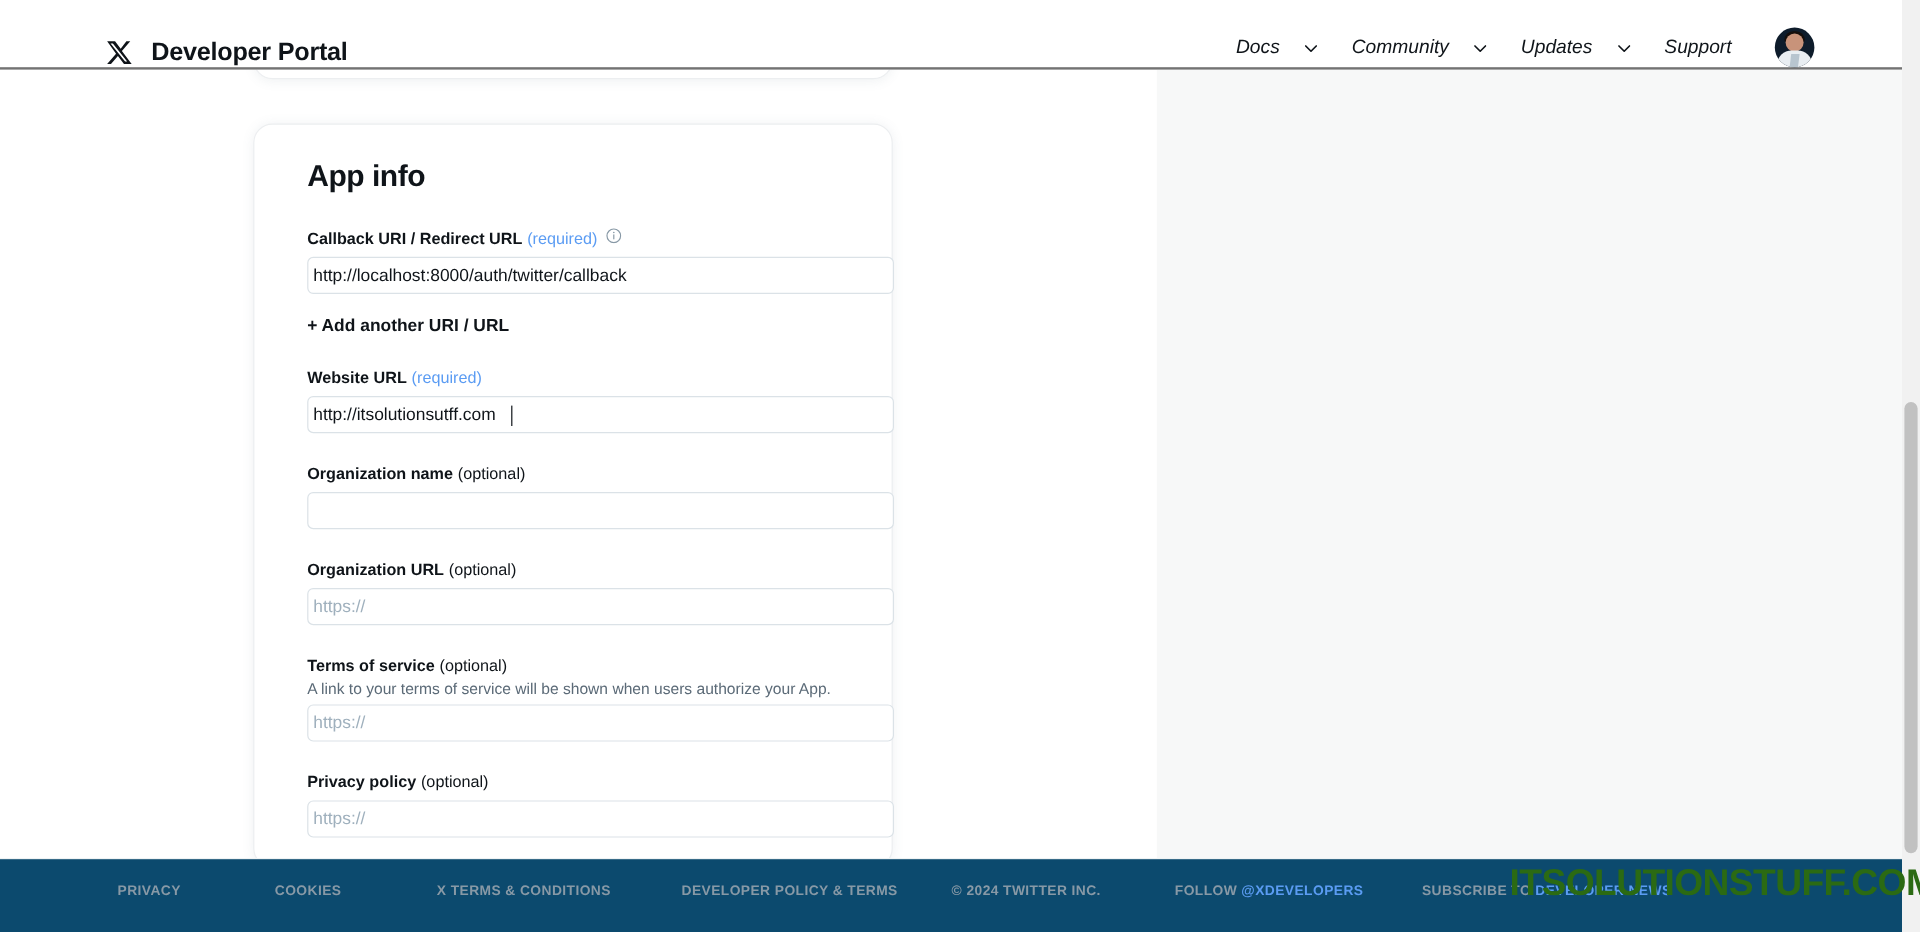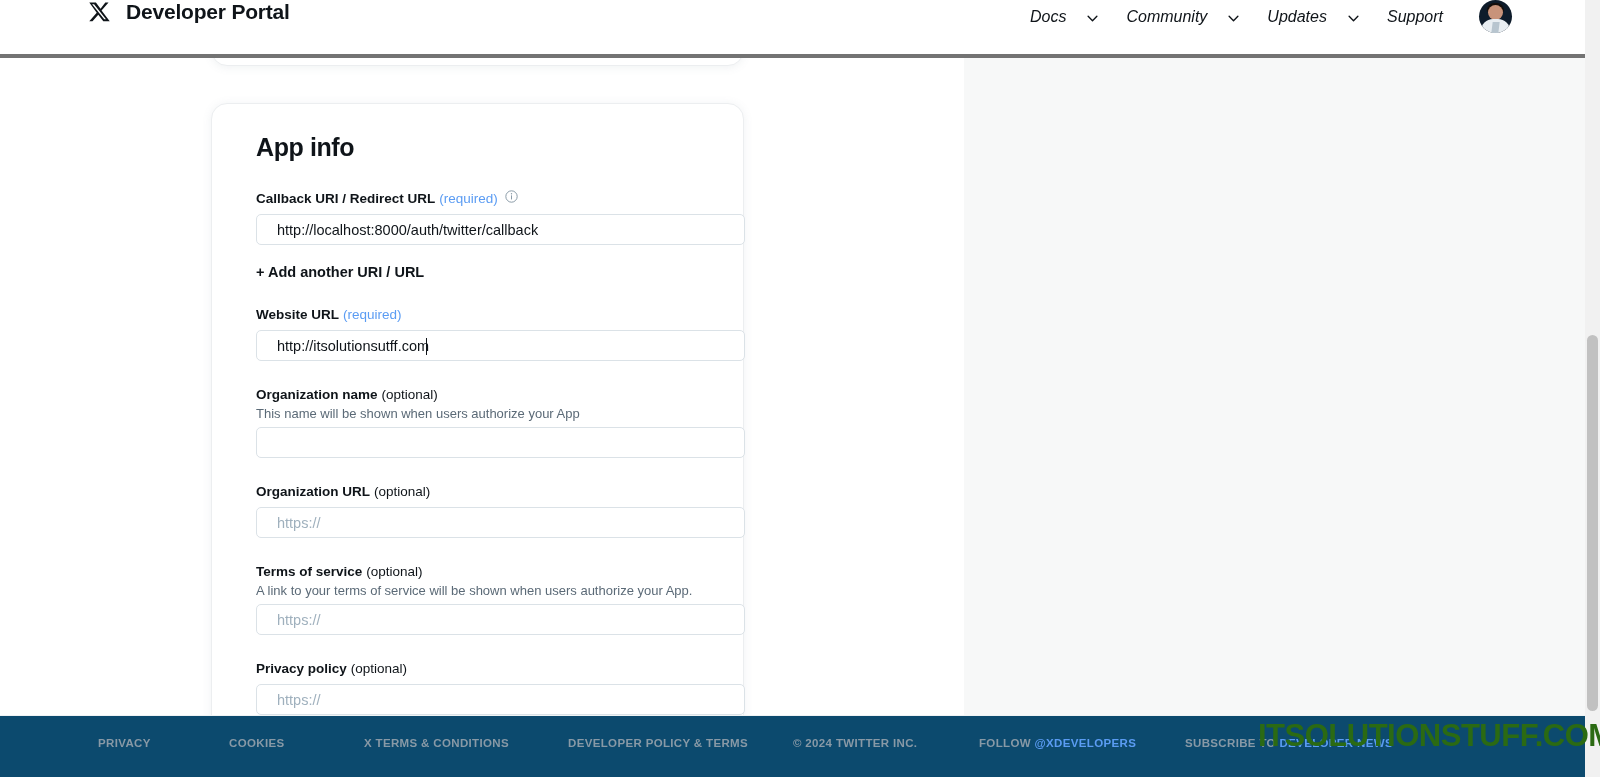--- a/index.html
+++ b/index.html
@@ -14,23 +14,23 @@
     position: relative;
   }
 
   
   .topbar {
     position: absolute;
     top: 0; left: 0;
     width: 1600px;
     height: 58px;
     background: #ffffff;
-    border-bottom: 4px solid #737373;
+    border-bottom: 2px solid #737373;
     display: flex;
-    align-items: flex-start;
+    align-items: flex-end;
     z-index: 40;
   }
   .brand {
     display: flex;
     align-items: center;
     gap: 16px;
     margin-left: 88px;
   }
   .x-logo { width: 22px; height: 22px; display: block; }
   .brand-title {
@@ -181,21 +181,21 @@
   .inp {
     display: block;
     width: 489px;
     height: 31px;
     border: 1px solid #dbe2e7;
     border-radius: 5px;
     background: #ffffff;
     font-family: "Liberation Sans", sans-serif;
     font-size: 14.5px;
     color: #0f1419;
-    padding: 0 20px;
+    padding: 0 4px;
     outline: none;
   }
   .inp::placeholder { color: #9fb0bd; }
   .inp.caret-url {
     background-image: linear-gradient(#0f1419, #0f1419);
     background-size: 1px 17px;
     background-position: 169px 7px;
     background-repeat: no-repeat;
   }
   .addlink {
@@ -352,21 +352,20 @@
       </div>
       <input class="inp caret-url" type="text" value="http://itsolutionsutff.com" style="">
     </div>
 
     
     <div class="field field-gap-2">
       <div class="flabel">
         <span>Organization name</span>
         <span class="opt">(optional)</span>
       </div>
-      <div class="fhint">This name will be shown when users authorize your App</div>
       <input class="inp" type="text" value="" style="">
     </div>
 
     
     <div class="field field-gap-2">
       <div class="flabel">
         <span>Organization URL</span>
         <span class="opt">(optional)</span>
       </div>
       <input class="inp" type="text" placeholder="https://" style="">

